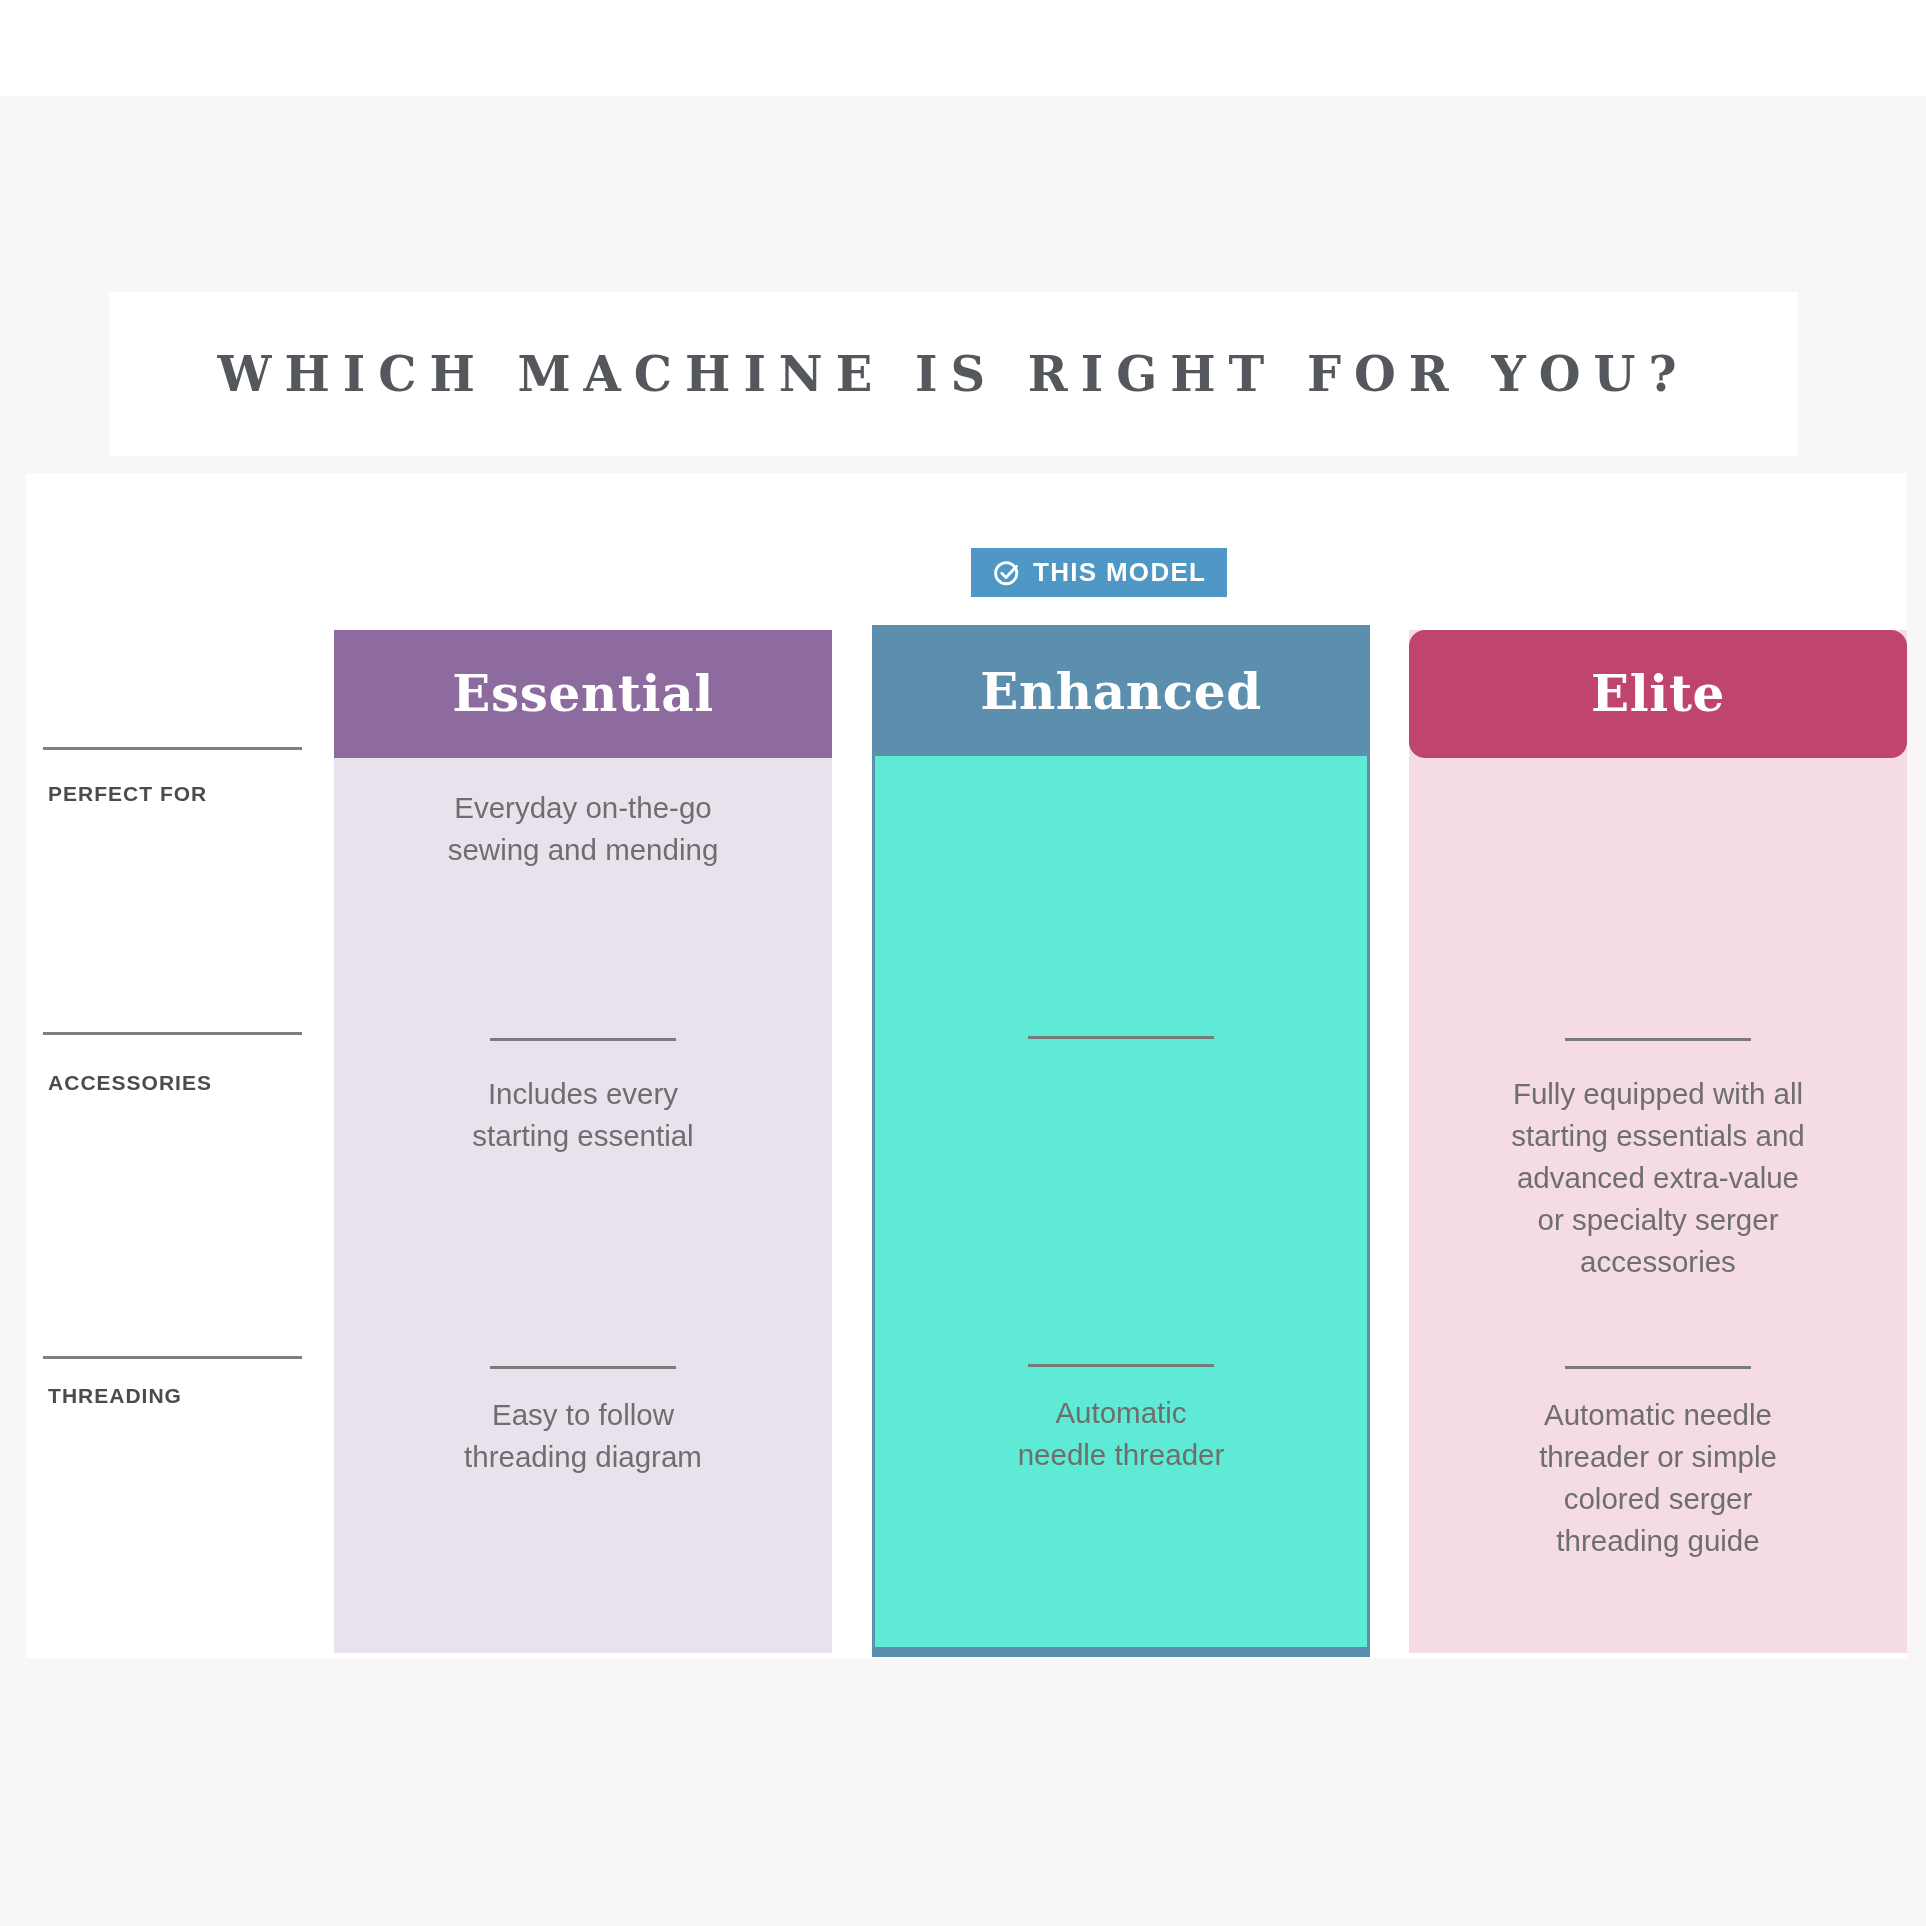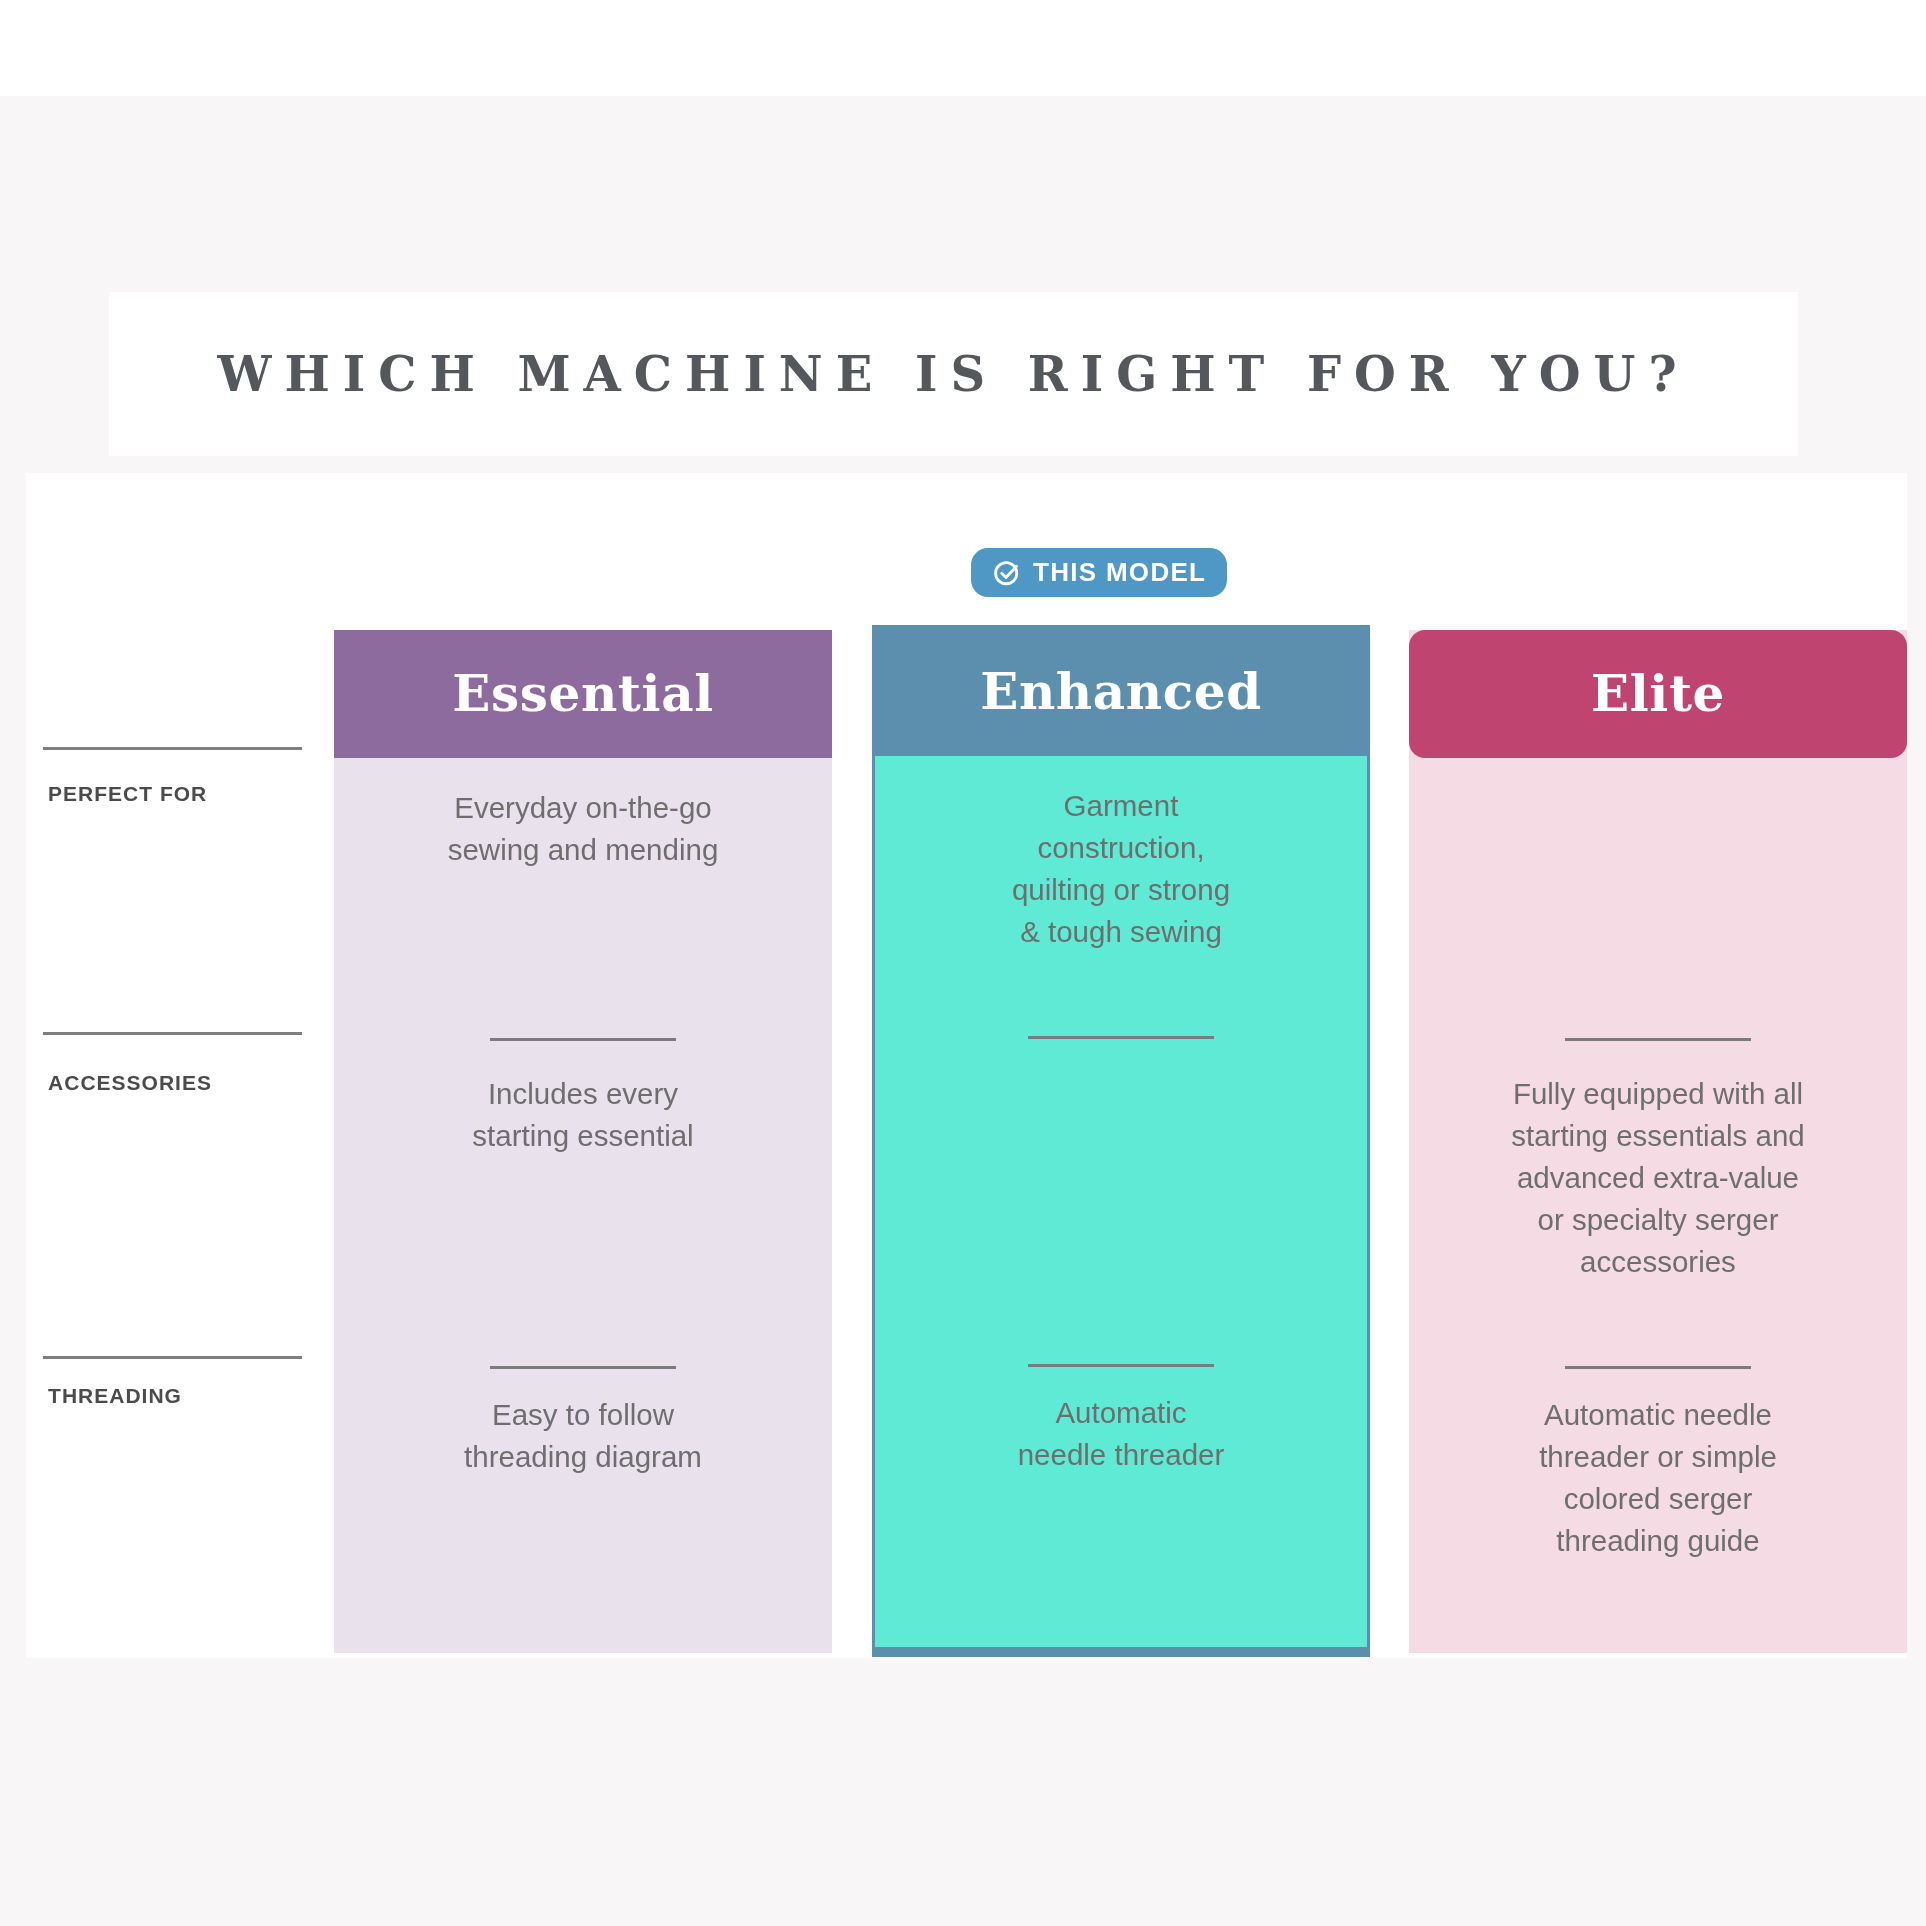--- a/index.html
+++ b/index.html
@@ -45,21 +45,21 @@
 <body>
 
 <div class="page">
   <div class="bg-gray"></div>
   <div class="main-panel"></div>
 
   <div class="title-band">
     <h1>WHICH MACHINE IS RIGHT FOR YOU?</h1>
   </div>
 
-  <div class="badge" style="background: rgb(79, 151, 196); border-radius: 17px;">
+  <div class="badge" style="background: rgb(79, 151, 196);">
     <svg class="icon" viewBox="0 0 24 24" fill="none" stroke="#ffffff" stroke-width="2.2" stroke-linecap="round" stroke-linejoin="round">
       <circle cx="11" cy="12.5" r="8.2"></circle>
       <path d="M7.6 12.6 L10.8 15.8 L19 7.2"></path>
     </svg>
     <span>THIS MODEL</span>
   </div>
 
   <div class="labels">
     <div class="rule" style="top:747px"></div>
     <div class="row-label" style="top:782px">PERFECT FOR</div>
@@ -86,26 +86,20 @@
     <div class="cell cell-r3">
       <p>Easy to follow
 threading diagram</p>
     </div>
   </section>
 
   <section class="column highlighted col-1" style="background: #5eead4; border-color: rgb(92, 143, 173);">
     <header class="col-header" style="background: rgb(92, 143, 173);">
       <h2>Enhanced</h2>
     </header>
-    <div class="cell cell-r1">
-      <p>Garment
-construction,
-quilting or strong
-&amp; tough sewing</p>
-    </div>
     <div class="divider d2"></div>
     <div class="divider d3"></div>
     <div class="cell cell-r3">
       <p>Automatic
 needle threader</p>
     </div>
   </section>
 
   <section class="column col-2" style="background: rgb(245, 219, 228);">
     <header class="col-header" style="background: rgb(192, 68, 112); border-radius: 16px;">

